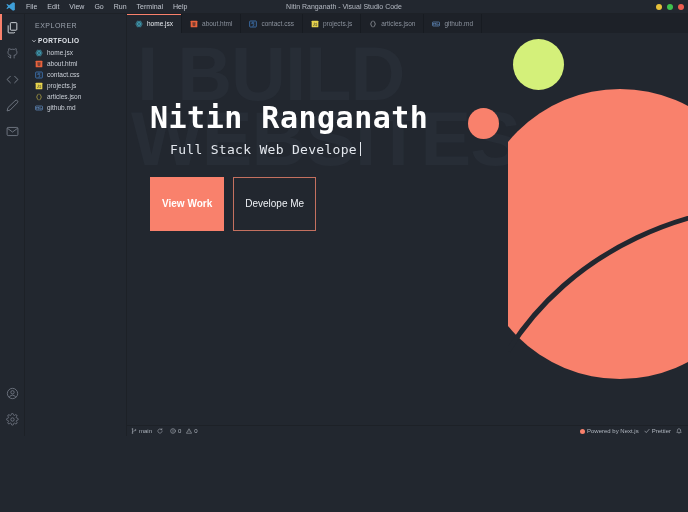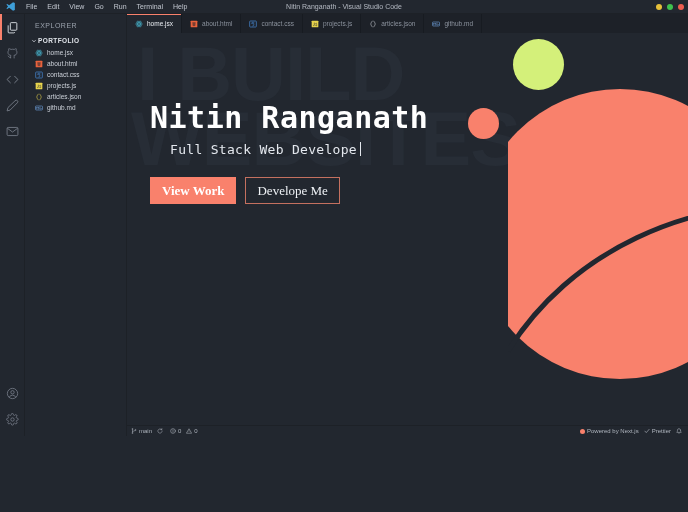--- a/index.html
+++ b/index.html
@@ -219,24 +219,24 @@
     display: inline-block;
     width: 1px; height: 14px;
     background: #e4e8ee;
     margin-left: 3px;
   }
   .hero-buttons {
     margin-top: 20px;
     display: flex; gap: 9px;
   }
   .btn {
-    font-family: Liberation Serif, serif;
-    font-size: 13px;
+    font-family: Liberation Sans, sans-serif;
+    font-size: 10px;
     font-weight: bold;
-    padding: 6px 11px;
+    padding: 21px 11px;
     cursor: pointer;
     white-space: nowrap;
     line-height: 1;
   }
   .btn-primary {
     background: #f9816c;
     color: #ffffff;
     border: 1px solid #f9816c;
   }
   .btn-outline {

